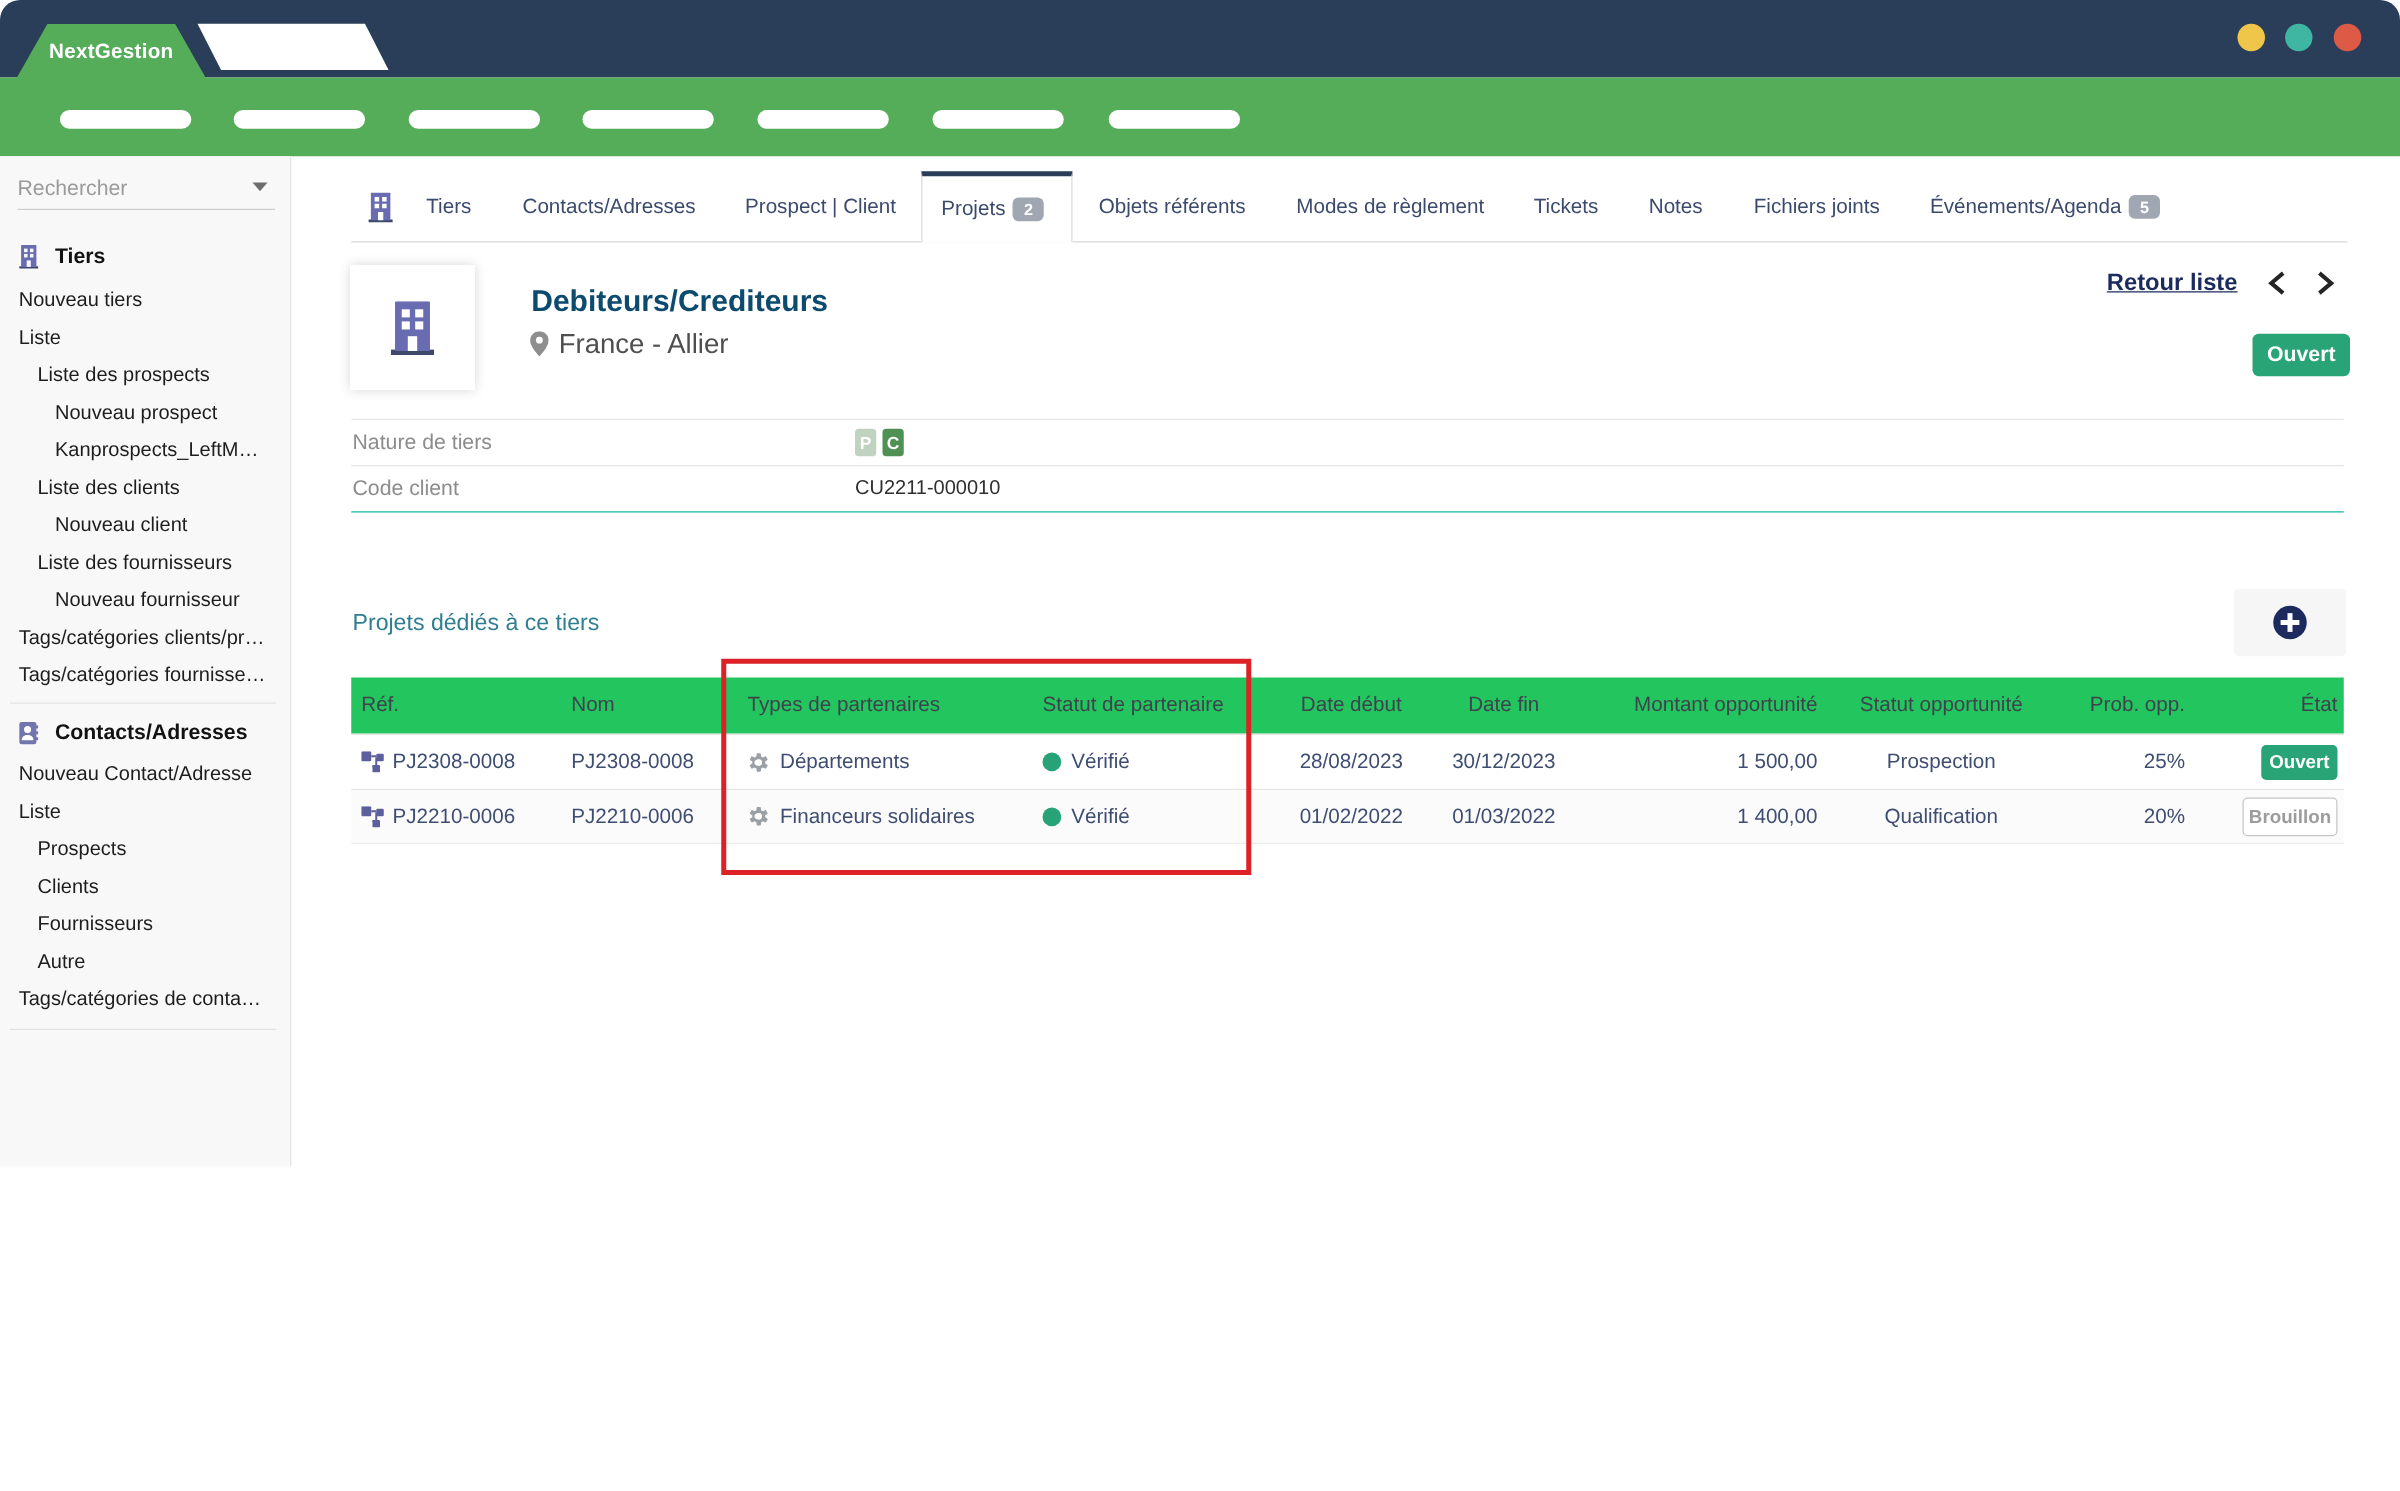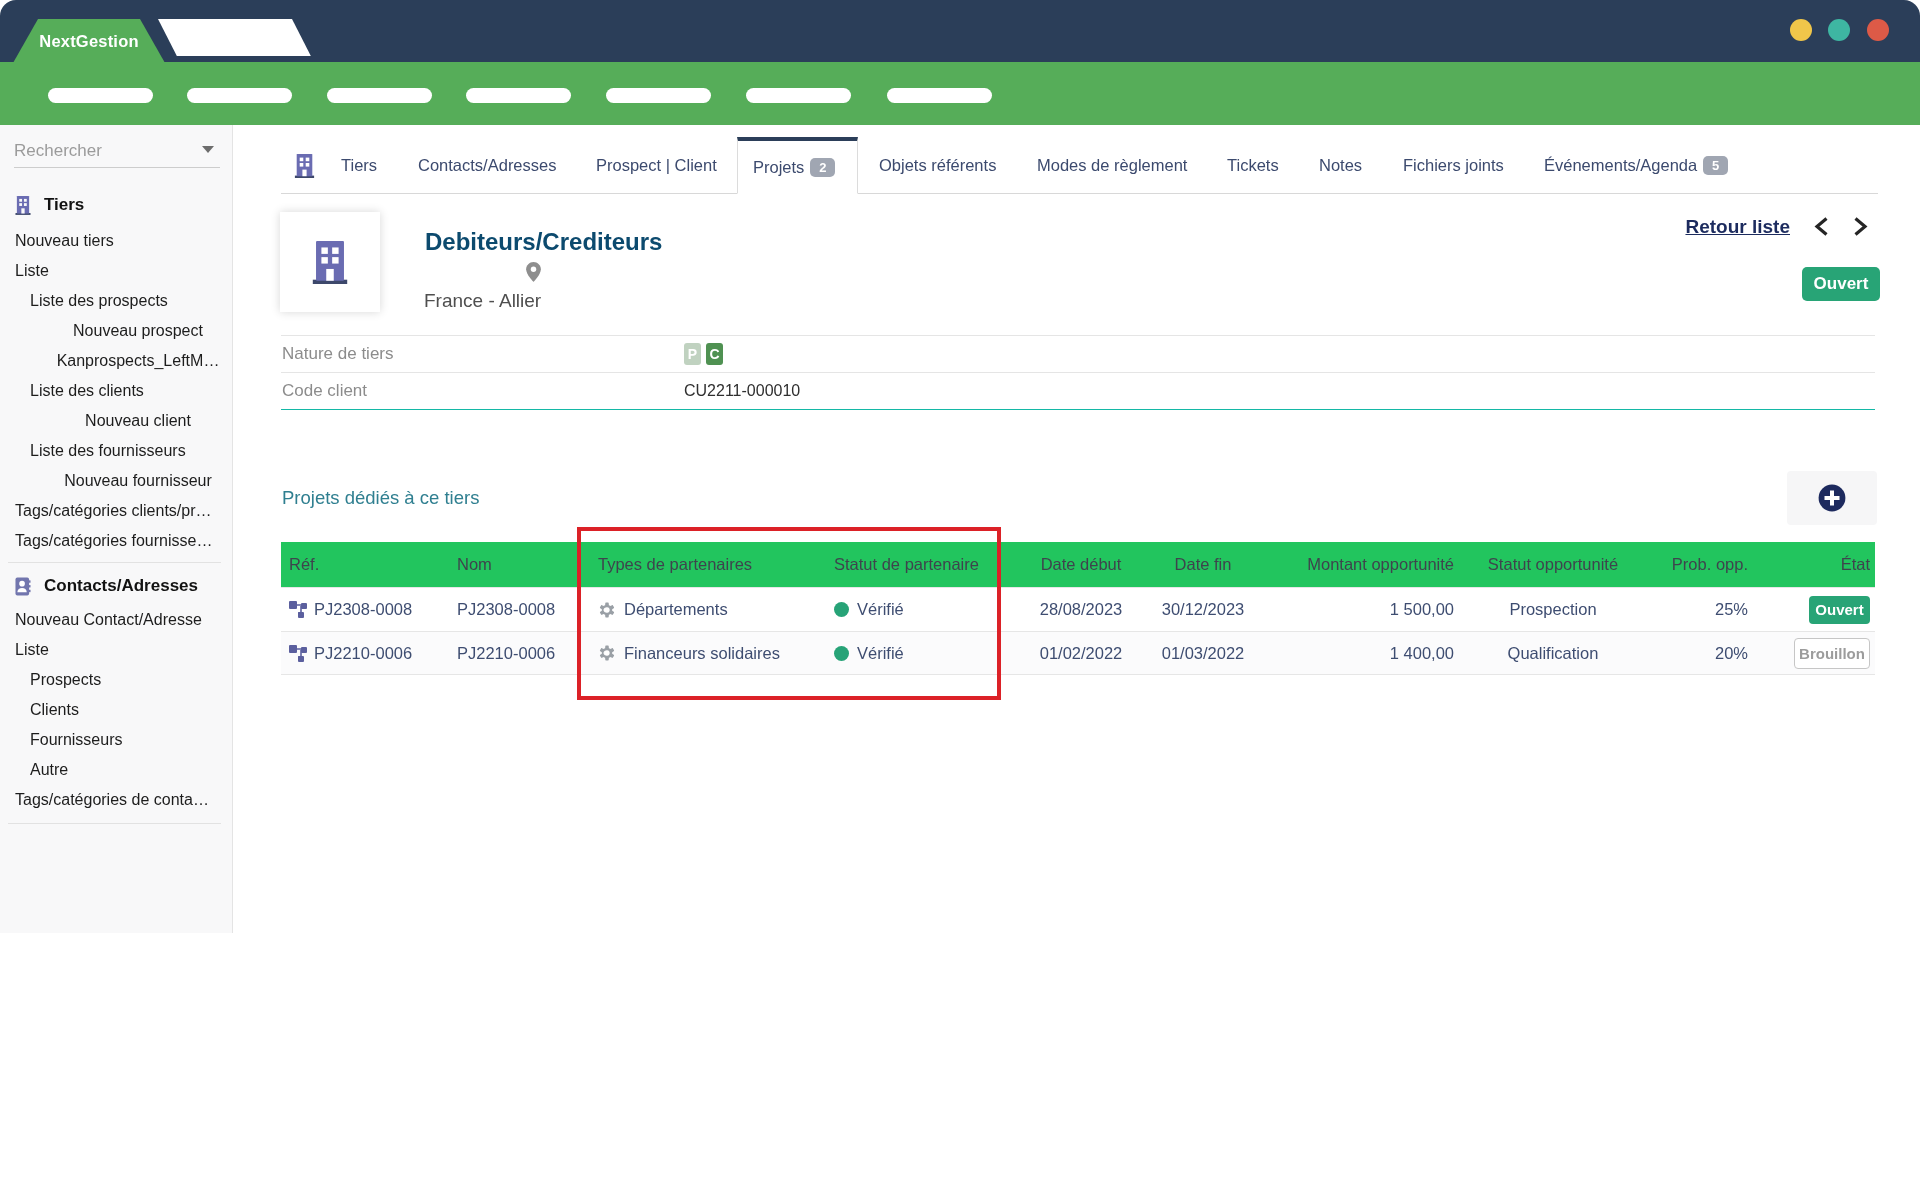--- a/index.html
+++ b/index.html
@@ -30,36 +30,36 @@
   
   .sidebar { position:absolute; left:0; top:125px; width:233px; height:973px; background:#f8f8f9; border-right:1px solid #e4e4e4; }
   .side-search { position:relative; margin:16px 12px 0 14px; padding-bottom:6px; border-bottom:1px solid #cdcdcd; color:#9b9b9b; font-size:17px; }
   .side-search .caret { position:absolute; right:6px; top:5px; width:0; height:0; border-left:6px solid transparent; border-right:6px solid transparent; border-top:7px solid #6d6d6d; }
   .side-head { display:flex; align-items:center; padding-left:15px; margin-top:22px; height:30px; font-weight:bold; font-size:17px; color:#121212; }
   .side-head .hicon { width:16px; height:19px; margin-right:13px; display:flex; align-items:center; }
   .s-items { margin-top:6px; }
   .s-items2 { margin-top:4px; }
   .s-it { height:30px; line-height:30px; font-size:16px; color:#1d1d1d; padding-left:15px; white-space:nowrap; overflow:hidden; }
   .s-it.lvl1 { padding-left:30px; }
-  .s-it.lvl2 { padding-left:44px;text-align:center; }
+  .s-it.lvl2 { padding-left:44px; }
   .divider { height:1px; background:#e2e2e2; margin:6px 11px 0 8px; }
   .divider.d2 { margin-top:8px; }
 
   
   .tabbar { position:absolute; left:0; top:137px; width:1878px; height:57px; }
   .tabbar .underline { position:absolute; left:281px; right:0; bottom:0; height:1px; background:#d8d8d8; }
   .tab { position:absolute; top:0; height:57px; display:flex; align-items:center; gap:6px; font-size:16.5px; color:#3c4a6e; white-space:nowrap; }
   .tab.icon-tab { width:46px; justify-content:center; }
   .tab.active { width:121px; padding-left:15px; border:1px solid #dcdcdc; border-top:4px solid #2b3e59; border-bottom:1px solid #ffffff; background:#fff; z-index:2; }
   .tbadge { min-width:25px; height:19px; background:#a0a6b2; border-radius:5px; color:#fff; font-size:13px; font-weight:bold; display:flex; align-items:center; justify-content:center; padding:0 5px; }
 
   
   .card { position:absolute; left:280px; top:212px; width:100px; height:100px; background:#fff; box-shadow:0 0 9px rgba(0,0,0,.16); display:flex; align-items:center; justify-content:center; }
   .rec-title { position:absolute; left:425px; top:228px; font-size:24px; font-weight:bold; color:#0c4a6e; }
-  .rec-loc { position:absolute; left:424px; top:262px; display:flex; align-items:flex-end; gap:8px; font-size:19px; color:#4f4f4f;flex-direction:column; }
+  .rec-loc { position:absolute; left:424px; top:262px; display:flex; align-items:center; gap:8px; font-size:22px; color:#4f4f4f; }
   .back-link { position:absolute; top:216px; right:130px; font-size:19px; font-weight:bold; color:#1c2b5e;text-decoration:underline; }
   .chev { position:absolute; top:216px; width:17px; height:21px; }
   .chev.left { right:90px; }
   .chev.right { right:51px; }
   .btn-open-big { position:absolute; top:267px; right:40px; width:78px; height:34px; background:#28a476; border-radius:5px; color:#fff; font-size:17px; font-weight:bold; display:flex; align-items:center; justify-content:center; }
 
   
   .fields { position:absolute; left:281px; top:335px; width:1594px; border-bottom:1px solid #14b8a6; }
   .frow { display:flex; align-items:center; height:37px; border-top:1px solid #e5e5e5; font-size:17px; }
   .flabel { width:403px; color:#8c8c8c; padding-left:1px; }

